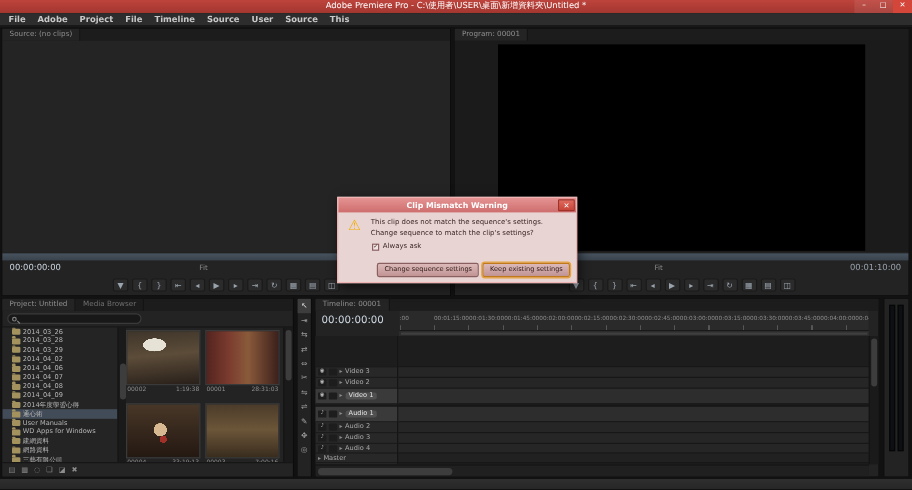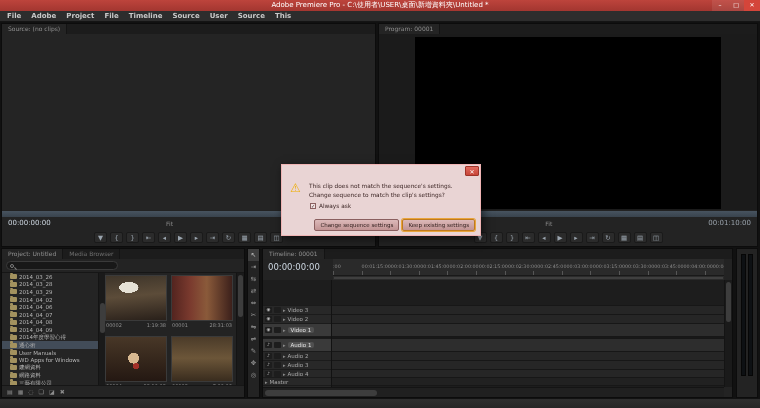--- a/index.html
+++ b/index.html
@@ -422,20 +422,23 @@
   <div class="panel" style="left:736px;top:248px;width:22px;height:150px;">
     <div class="meters">
       <div class="mbar"></div>
       <div class="mbar"></div>
     </div>
   </div>
 
   <div class="statusbar"></div>
 
   <div class="dialog">
+    <div class="dlg-title">
+      <span>Clip Mismatch Warning</span>
+    </div>
     <div class="dlg-close">✕</div>
     <div class="dlg-warn">⚠</div>
     <div class="dlg-msg">This clip does not match the sequence's settings. Change sequence to match the clip's settings?</div>
     <div class="dlg-check">
       <span class="cb">✓</span>
       <span class="cb-label">Always ask</span>
     </div>
     <div class="dlg-btns">
       <div class="dlg-btn">Change sequence settings</div>
       <div class="dlg-btn focus">Keep existing settings</div>

